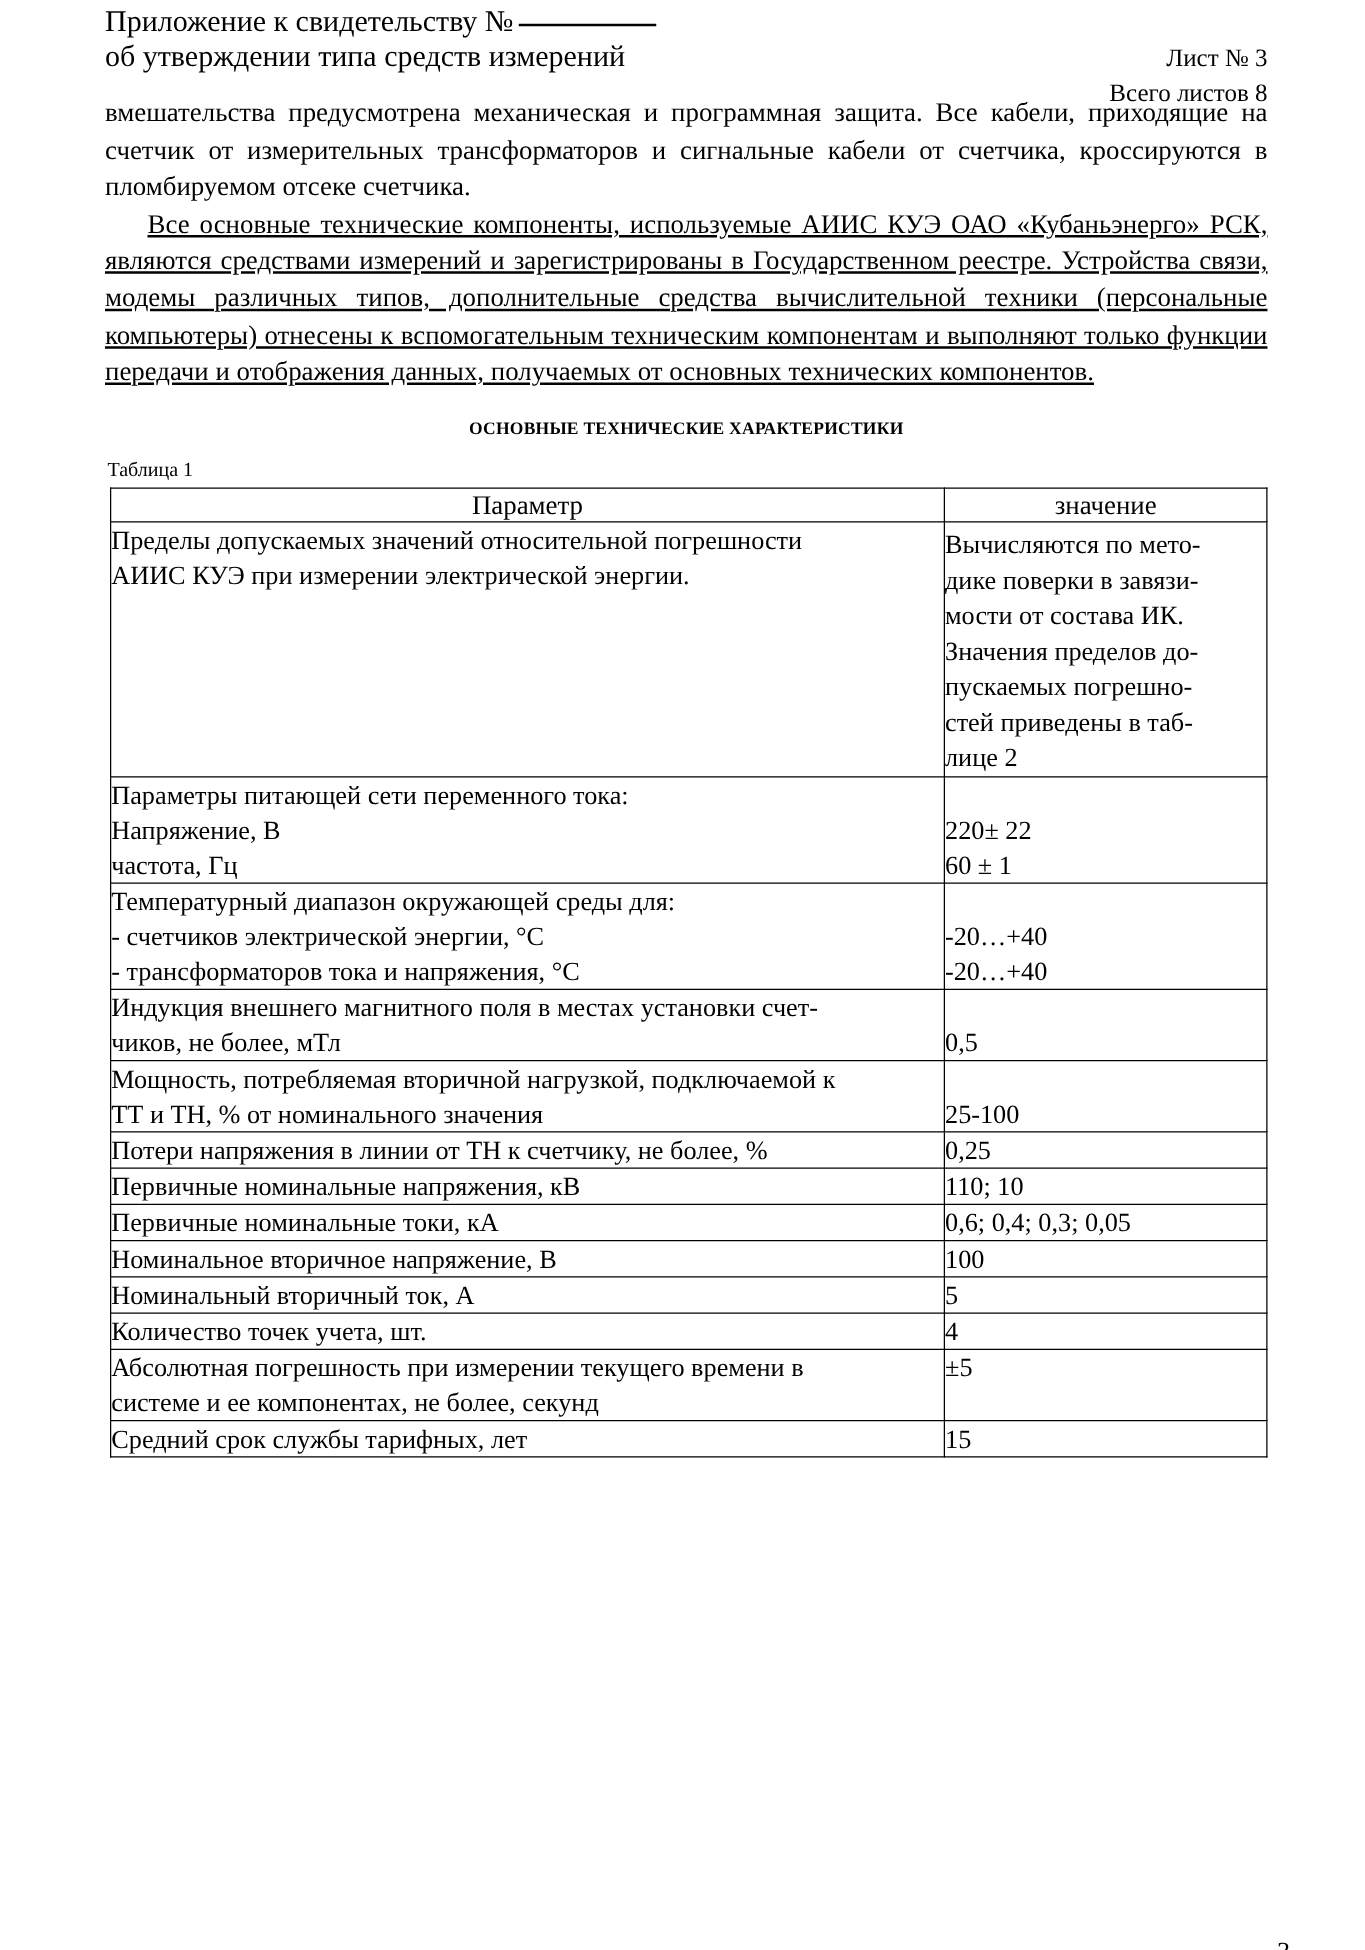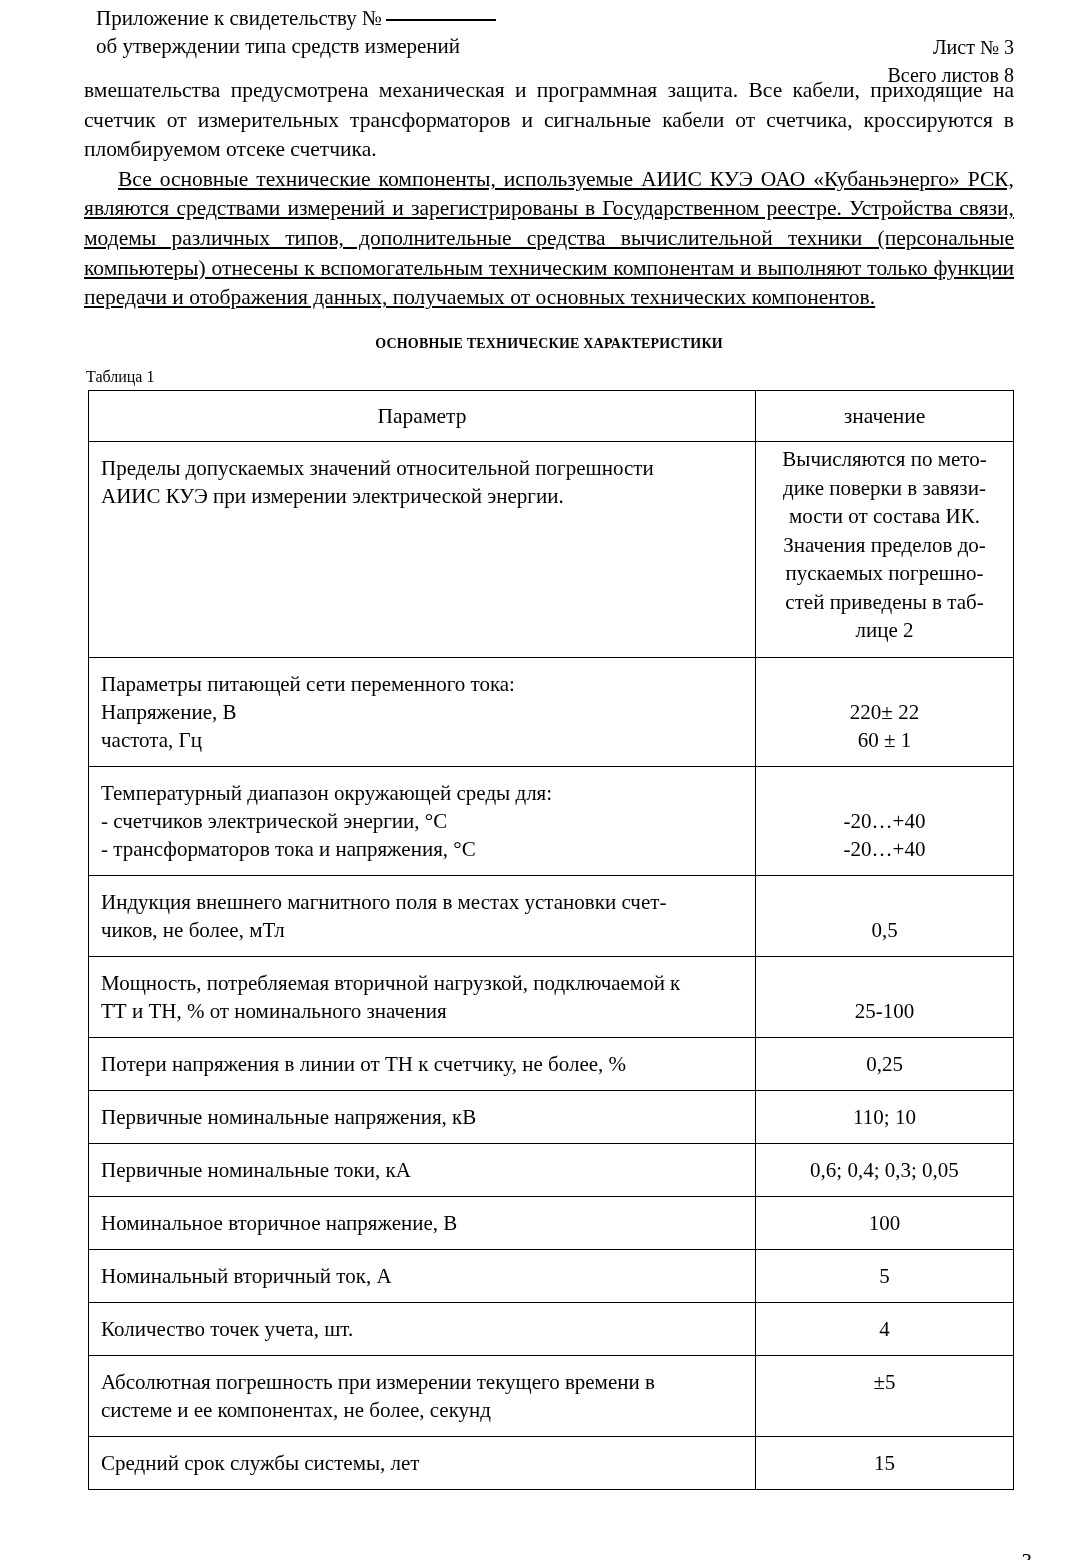--- a/index.html
+++ b/index.html
@@ -25,23 +25,23 @@
   
   .header {
     position: absolute;
     left: 84px;
     top: 4px;
     width: 930px;
     height: 56px;
   }
   .hdr-left {
     position: absolute;
-    left: 12px; top: 0;
+    left: 0; top: 0;
     width: 600px;
-    font-size: 21px;
+    font-size: 24px;
     line-height: 28px;
   }
   .hdr-line { white-space: nowrap; }
   .blank-rule {
     display: inline-block;
     width: 110px;
     border-bottom: 2px solid #000;
     margin-left: 4px;
     vertical-align: 4px;
     height: 0;
@@ -100,21 +100,21 @@
     position: absolute;
     left: 88px;
     top: 390px;
     width: 925px;
     border-collapse: collapse;
     table-layout: fixed;
     font-size: 21px;
   }
   .spec-table td, .spec-table th {
     border: 1.6px solid #000;
-    padding: 12px;
+    padding: 0;
     vertical-align: top;
   }
   .spec-table col.c-param { width: 667px; }
   .spec-table col.c-value { width: 258px; }
 
   .th-cell {
     text-align: center;
     font-weight: normal;
     font-size: 21.5px;
     padding: 3px 0 4px 0;
@@ -123,21 +123,20 @@
 
   .param-cell {
     padding: 3px 6px 4px 8px;
     line-height: 28px;
     text-align: left;
   }
   .param-cell .ln { display: block; white-space: nowrap; }
   .param-cell .ln-j { display: block; }
 
   .value-cell {
-    text-align: center;
     line-height: 28px;
     padding: 3px 4px 4px 4px;
   }
   .value-cell .vln { display: block; }
 
   .value-cell.block-lines {
     padding-top: 3px;
     line-height: 28.5px;
   }
 
@@ -298,21 +297,21 @@
           <td class="param-cell">
             <span class="ln-j">Абсолютная   погрешность   при   измерении   текущего   времени   в</span>
             <span class="ln">системе и ее компонентах, не  более,  секунд</span>
           </td>
           <td class="value-cell">
             <span class="vln">±5</span>
           </td>
         </tr>
         <tr>
           <td class="param-cell">
-            <span class="ln">Средний срок службы системы, лет</span>
+            <span class="ln">Средний срок службы тарифных, лет</span>
           </td>
           <td class="value-cell">
             <span class="vln">15</span>
           </td>
         </tr>
       </tbody>
   </table>
 
   <div class="page-number">3</div>
 

